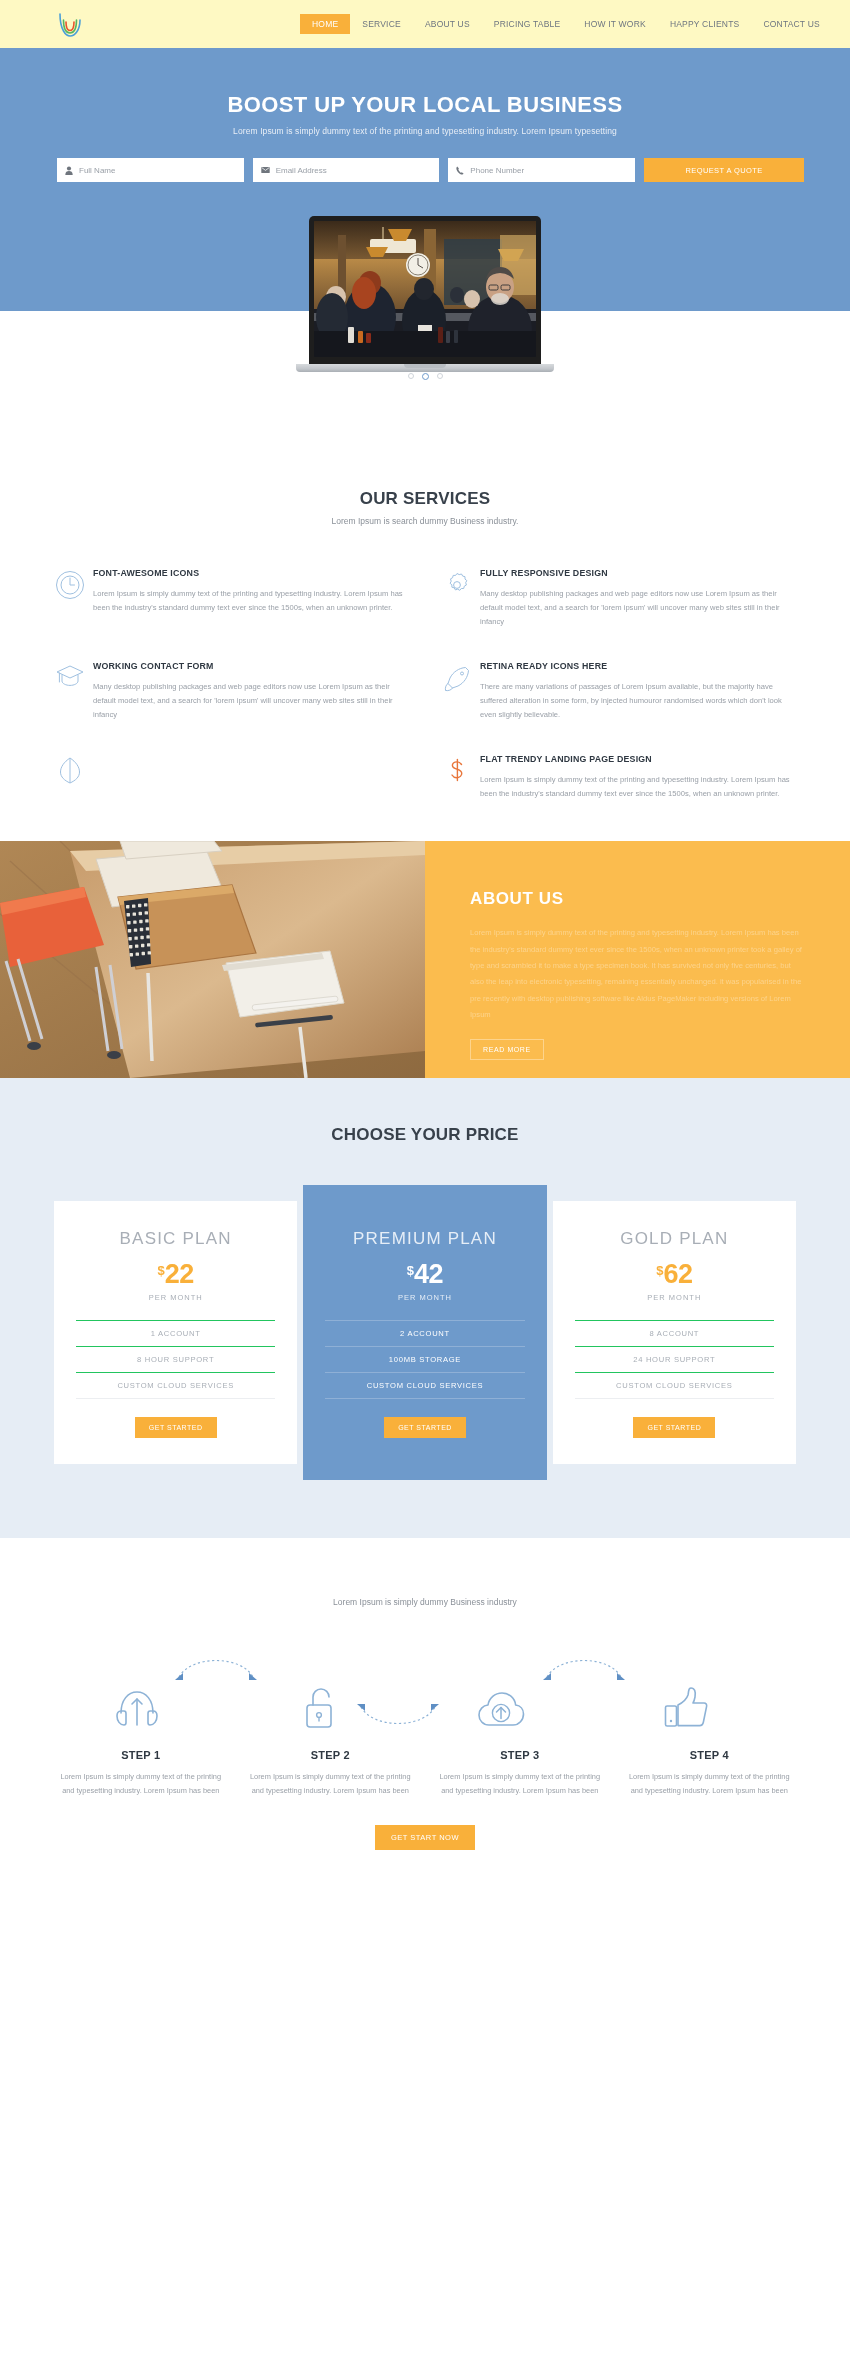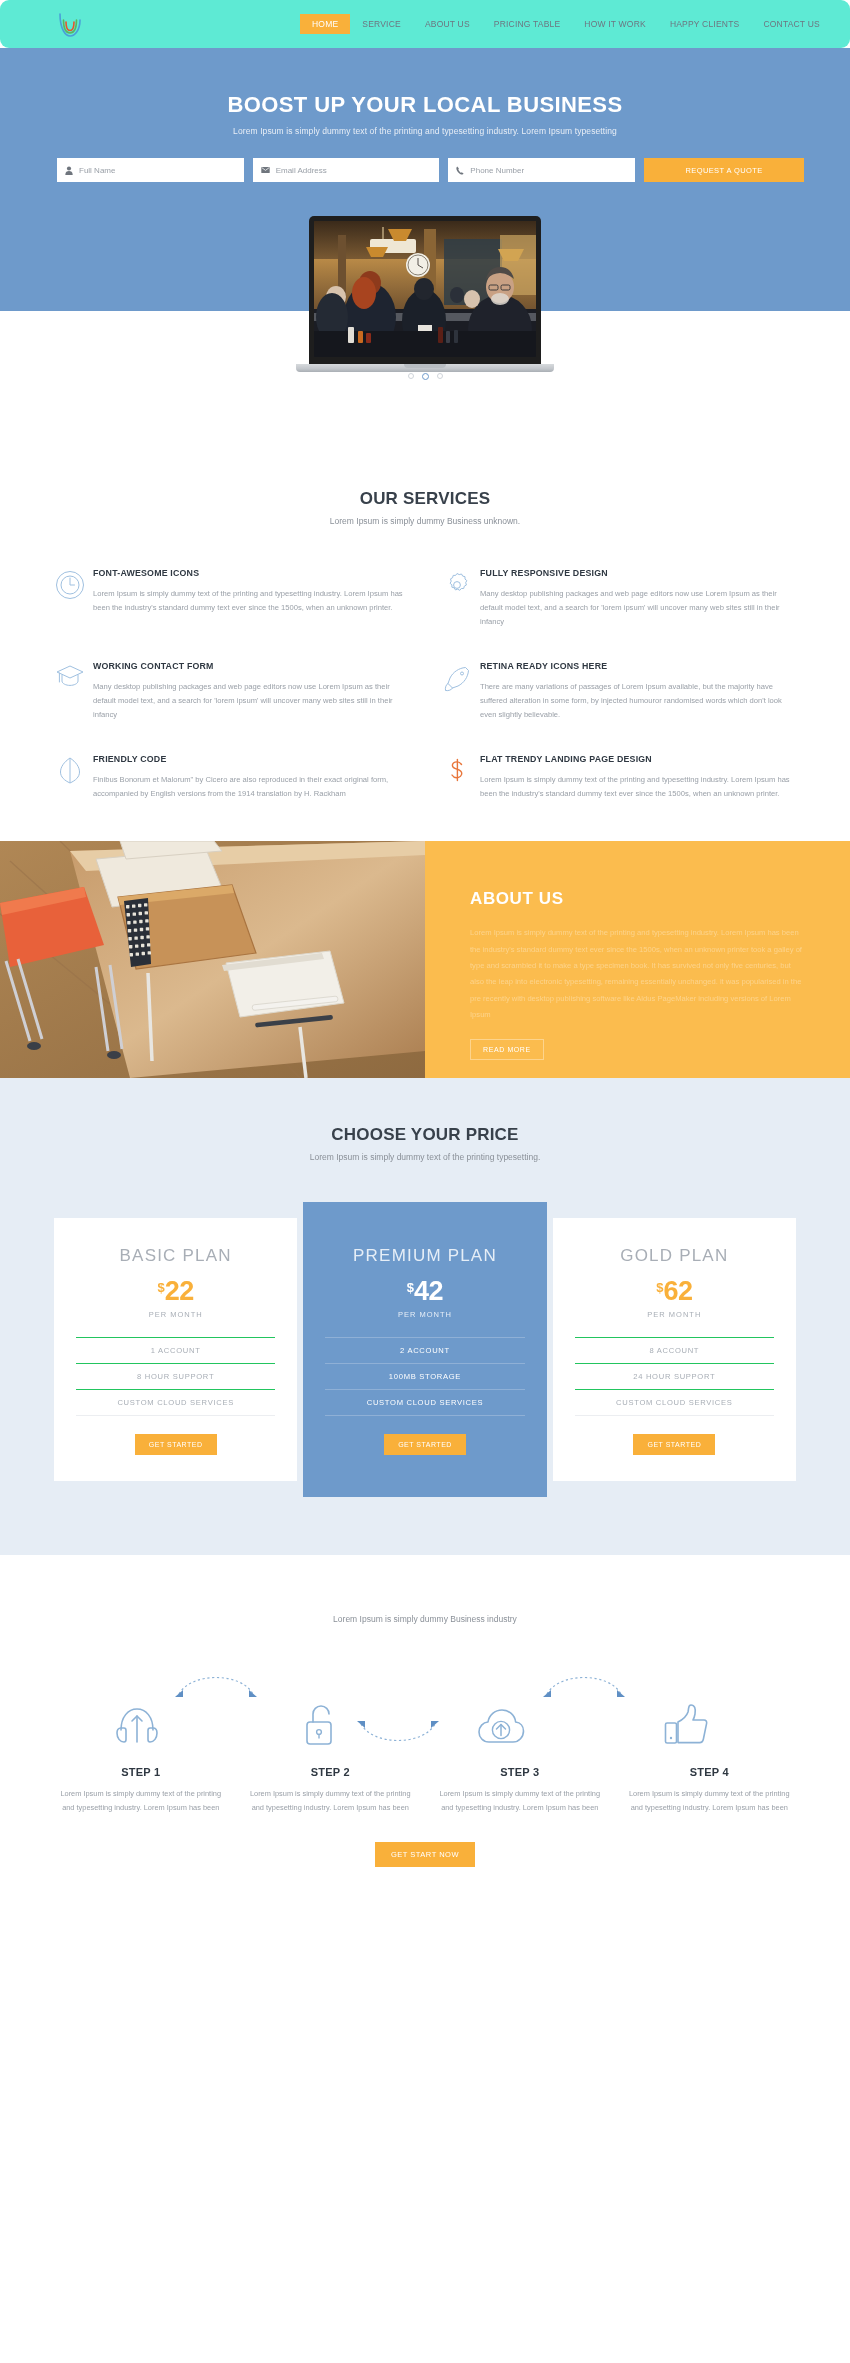--- a/index.html
+++ b/index.html
@@ -8,25 +8,24 @@
     font-family: "Liberation Sans", sans-serif;
     background: #ffffff;
     color: #3d4852;
     -webkit-font-smoothing: antialiased;
   }
   .wrap { width: 850px; position: relative; overflow: hidden; }
 
   
   .header {
     height: 48px;
-    background: #5eead4;
+    background: #fef9c3;
     display: flex;
     align-items: center;
     padding: 0 0 0 0;
-    border-radius: 9px;
   }
   .logo { width: 120px; display: flex; justify-content: center; align-items: center; margin-left: 10px;}
   .nav { display: flex; align-items: center; margin-left: 170px; gap: 0px; }
   .nav-item {
     font-size: 8.5px;
     letter-spacing: 0.2px;
     color: #6d7580;
     padding: 6px 12px;
     text-transform: uppercase;
     font-weight: 500;
@@ -460,21 +459,21 @@
     </div>
     <div class="dots">
       <div class="dot"></div>
       <div class="dot active"></div>
       <div class="dot"></div>
     </div>
   </div>
 
   <div class="services">
     <div class="sec-title">OUR SERVICES</div>
-    <div class="sec-sub">Lorem Ipsum is simply dummy Business unknown.</div>
+    <div class="sec-sub">Lorem Ipsum is search dummy Business industry.</div>
 
     <div class="svc-grid">
 
       <div class="svc">
         <div class="svc-ic">
           <svg width="30" height="30" viewBox="0 0 30 30">
             <circle cx="15" cy="15" r="13.5" fill="none" stroke="#9fc0e0" stroke-width="1"></circle>
             <circle cx="15" cy="15" r="9" fill="none" stroke="#9fc0e0" stroke-width="1"></circle>
             <path d="M15 8 L15 15 L19.5 15" fill="none" stroke="#9fc0e0" stroke-width="1" stroke-linecap="round"></path>
           </svg>
@@ -525,24 +524,20 @@
           <div class="svc-p">There are many variations of passages of Lorem Ipsum available, but the majority have suffered alteration in some form, by injected humouror randomised words which don't look even slightly believable.</div>
         </div>
       </div>
 
       <div class="svc">
         <div class="svc-ic">
           <svg width="30" height="30" viewBox="0 0 30 30">
             <path d="M15 2 C9 6 5.5 11 5.5 16 C5.5 21 9.5 24.5 15 27 C20.5 24.5 24.5 21 24.5 16 C24.5 11 21 6 15 2 Z" fill="none" stroke="#9fc0e0" stroke-width="1" stroke-linejoin="round"></path>
             <path d="M15 2 L15 27" fill="none" stroke="#9fc0e0" stroke-width="1"></path>
           </svg>
-        </div>
-        <div>
-          <div class="svc-h">FRIENDLY CODE</div>
-          <div class="svc-p">Finibus Bonorum et Malorum" by Cicero are also reproduced in their exact original form, accompanied by English versions from the 1914 translation by H. Rackham</div>
         </div>
       </div>
 
       <div class="svc">
         <div class="svc-ic">
           <svg width="30" height="30" viewBox="0 0 30 30">
             <path d="M19.5 8.5 C18 6.2 15.5 5.4 13 6.2 C10.2 7.1 9.6 10 11.6 11.6 C13.6 13.2 17 13.3 18.8 15.2 C20.6 17.1 19.6 20.4 16.6 21.4 C13.9 22.3 11.4 21.3 10 19" fill="none" stroke="#e8763b" stroke-width="1.4" stroke-linecap="round"></path>
             <path d="M15.4 3.5 L15.4 24.5" fill="none" stroke="#e8763b" stroke-width="1.4" stroke-linecap="round"></path>
           </svg>
         </div>
@@ -630,21 +625,20 @@
     </div>
     <div class="about-right">
       <div class="about-h">ABOUT US</div>
       <div class="about-p">Lorem Ipsum is simply dummy text of the printing and typesetting industry. Lorem Ipsum has been the industry's standard dummy text ever since the 1500s, when an unknown printer took a galley of type and scrambled it to make a type specimen book. It has survived not only five centuries, but also the leap into electronic typesetting, remaining essentially unchanged. it was popularised in the pre recently with desktop publishing software like Aldus PageMaker including versions of Lorem Ipsum</div>
       <button class="readmore">READ MORE</button>
     </div>
   </div>
 
   <div class="pricing">
     <div class="sec-title">CHOOSE YOUR PRICE</div>
-    <div class="sec-sub">Lorem Ipsum is simply dummy text of the printing typesetting.</div>
 
     <div class="price-grid">
 
       <div class="card">
         <div class="plan-name">BASIC PLAN</div>
         <div class="price">
           <span class="cur">$</span><span class="amt">22</span>
         </div>
         <div class="per">PER MONTH</div>
         <div class="feat-list">

